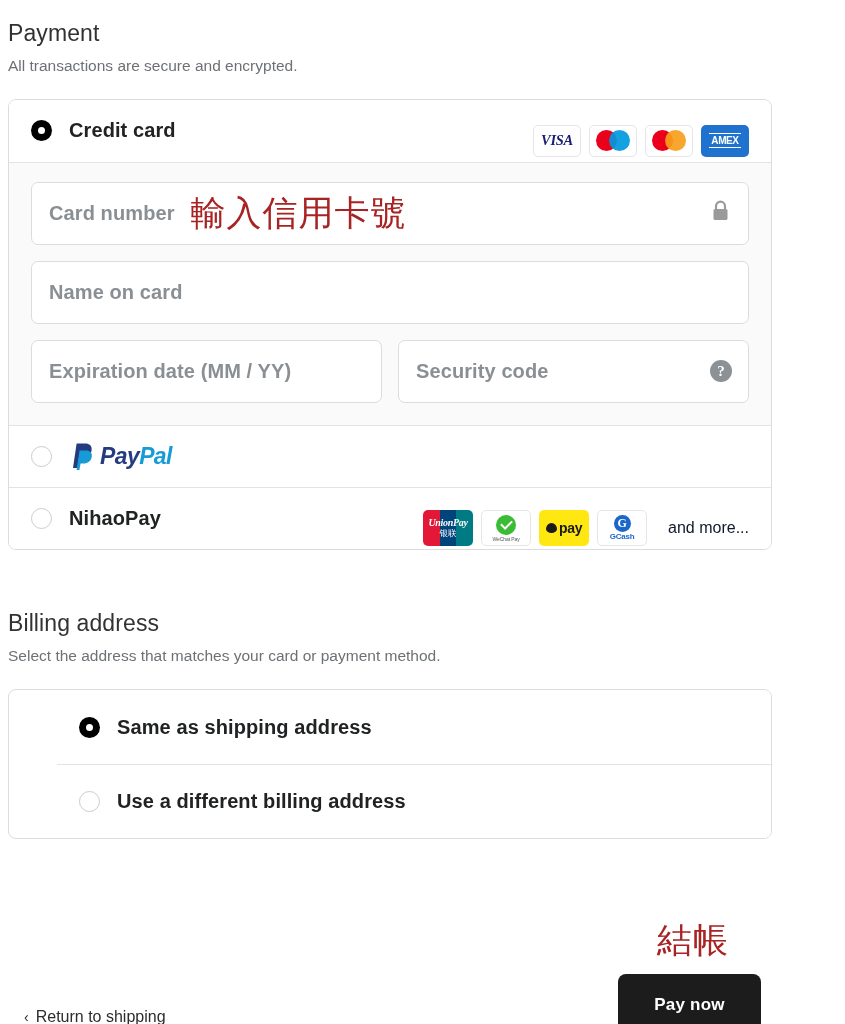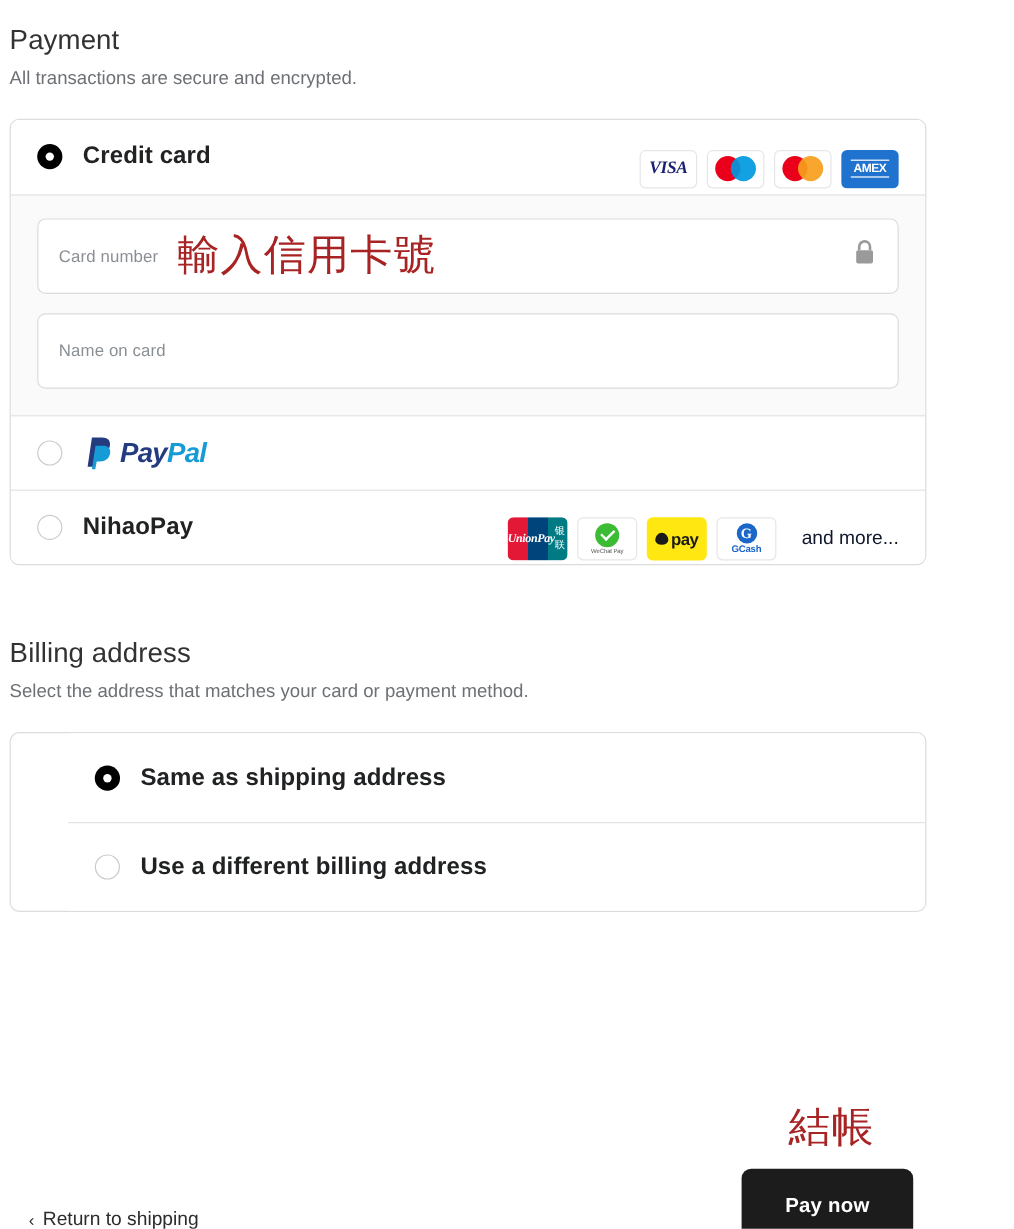--- a/index.html
+++ b/index.html
@@ -55,21 +55,21 @@
     background: #fafafa; border-top: 1px solid #e3e3e3;
     padding: 19px 22px 22px 22px;
   }
   .field {
     position: relative; height: 63px;
     background: #ffffff; border: 1px solid #dcdcdc; border-radius: 7px;
     display: flex; align-items: center; padding: 0 17px;
     margin-bottom: 16px;
   }
   .field:last-child { margin-bottom: 0; }
-  .ph { font-size: 14px; color: #8a8f94; font-weight: 400; letter-spacing: .1px; }
+  .ph { font-size: 20px; color: #8a8f94; font-weight: 700; letter-spacing: .1px; }
   .field-row { display: flex; gap: 16px; margin-bottom: 0; }
   .field-row .field { flex: 1; margin-bottom: 0; }
 
   
   .lock { position: absolute; right: 18px; top: 50%; transform: translateY(-50%); }
   
   .help { position: absolute; right: 16px; top: 50%; transform: translateY(-50%);
           width: 22px; height: 22px; border-radius: 50%; background: #8c9196;
           color: #fff; font-size: 15px; font-weight: 700; line-height: 22px;
           text-align: center; font-family: "Liberation Serif", serif; }
@@ -112,21 +112,21 @@
   .mc i.r { right: 0; }
 
   
   .nbadge {
     width: 50px; height: 36px; border-radius: 5px; flex: none;
     display: flex; align-items: center; justify-content: center;
     overflow: hidden; position: relative;
   }
   .up { width: 100%; height: 100%; display: flex; position: relative;
         background: linear-gradient(90deg,#e21836 0 33.3%,#00447c 33.3% 66.6%,#007b84 66.6% 100%); }
-  .up-t { position: absolute; inset: 0; display: flex; flex-direction: row;
+  .up-t { position: absolute; inset: 0; display: flex; flex-direction: column;
           align-items: center; justify-content: center; color: #fff; }
   .up-t b { font-size: 10px; font-style: italic; font-weight: 700; letter-spacing: -.3px;
             font-family: "Liberation Serif", serif; }
   .up-t s { font-size: 8.5px; text-decoration: none; font-weight: 400; }
   .wc { background: #fff; border: 1px solid #e6e6e6; flex-direction: column; gap: 1px; }
   .wc-c { width: 20px; height: 20px; border-radius: 50%; background: #3cbb35;
           position: relative; }
   .wc-c::after { content: ""; position: absolute; left: 5px; top: 5.5px;
                  width: 9px; height: 5px; border-left: 2px solid #fff;
                  border-bottom: 2px solid #fff; transform: rotate(-45deg); }
@@ -214,20 +214,29 @@
             <path d="M5 9V6.2A4.5 4.5 0 0 1 14 6.2V9" fill="none" stroke="#9a9a9a" stroke-width="2.2"></path>
             <rect x="2.5" y="9" width="14" height="11" rx="1.6" fill="#9a9a9a"></rect>
           </svg>
         </span>
       </div>
 
       <div class="field">
         <span class="ph">Name on card</span>
       </div>
 
+      <div class="field-row">
+        <div class="field">
+          <span class="ph">Expiration date (MM / YY)</span>
+        </div>
+        <div class="field">
+          <span class="ph">Security code</span>
+          <span class="help">?</span>
+        </div>
+      </div>
 
     </div>
 
     <div class="opt-row">
       <span class="radio off"></span>
       <span class="pp">
         <svg width="26" height="30" viewBox="0 0 26 30" style="margin-right:5px;">
           <path d="M4 27 L7.6 2.5 H16c4.6 0 7.3 2.4 6.6 6.8-.7 4.6-4.2 7.1-9.1 7.1H10L8.6 27z" fill="#253b80"></path>
           <path d="M7.6 29 L10.6 9.5h6.2c4.2 0 6.6 2.2 6 6.2-.7 4.4-4 6.8-8.6 6.8h-2.6L10.4 29z" fill="#179bd7"></path>
         </svg>

